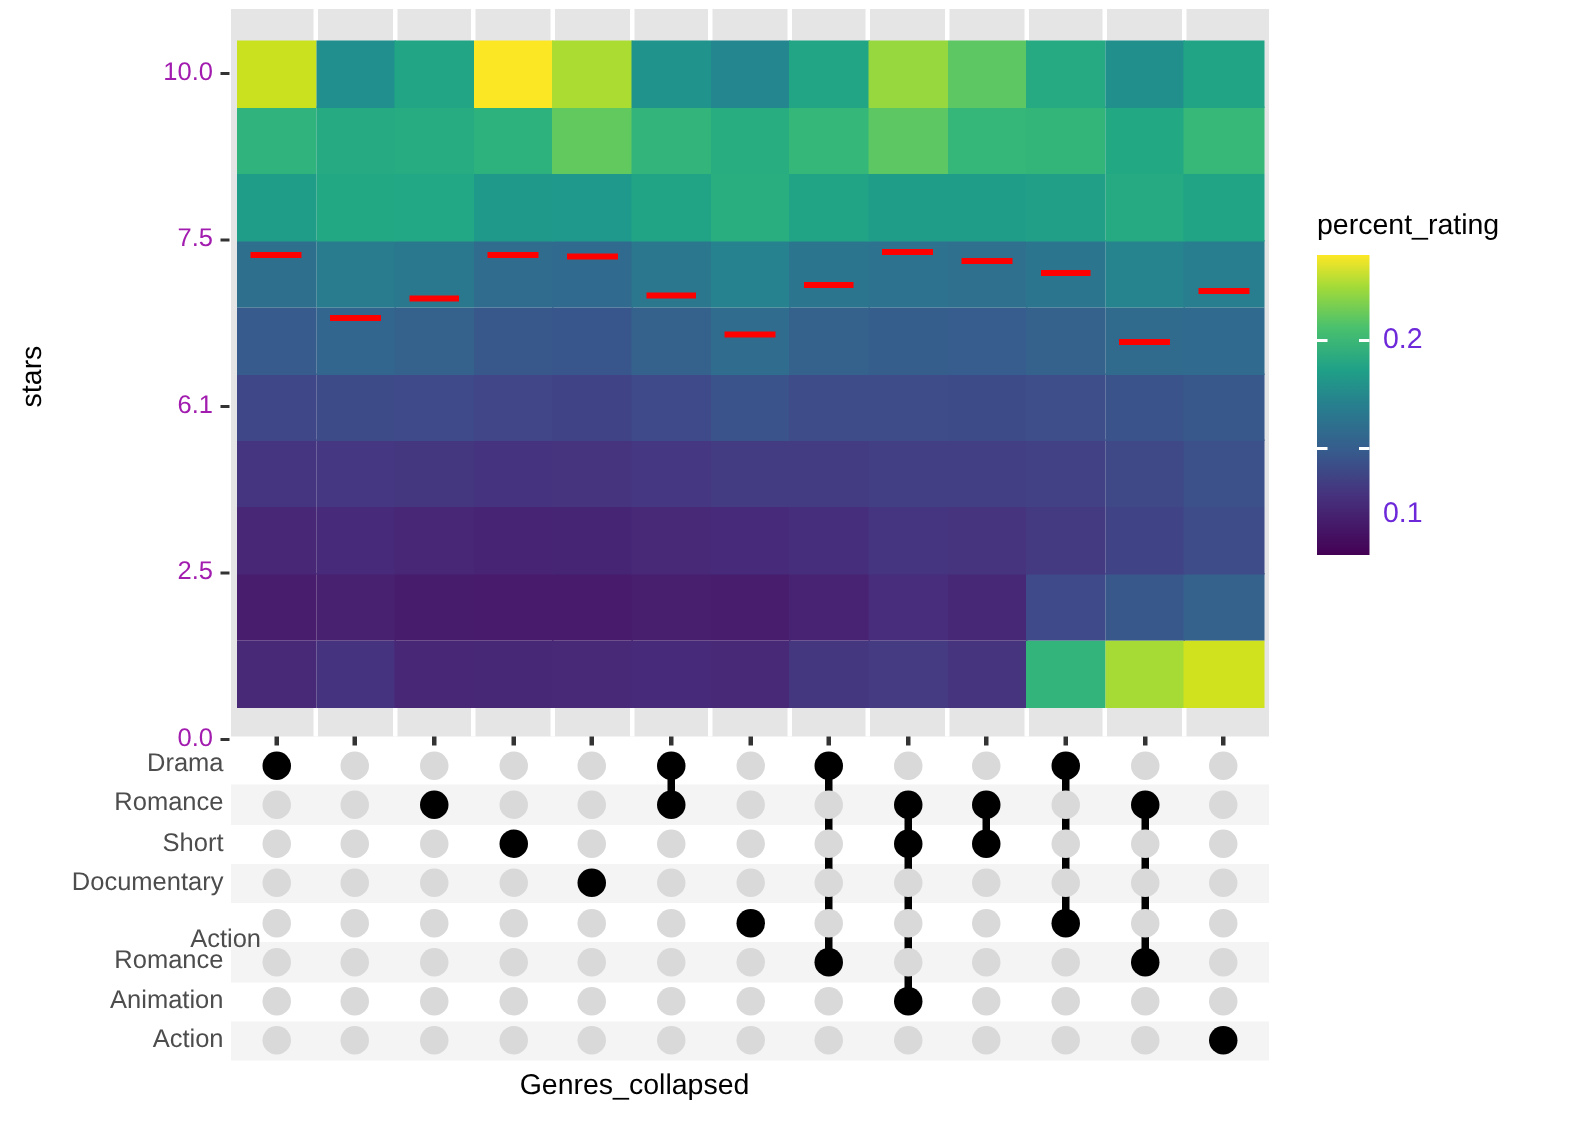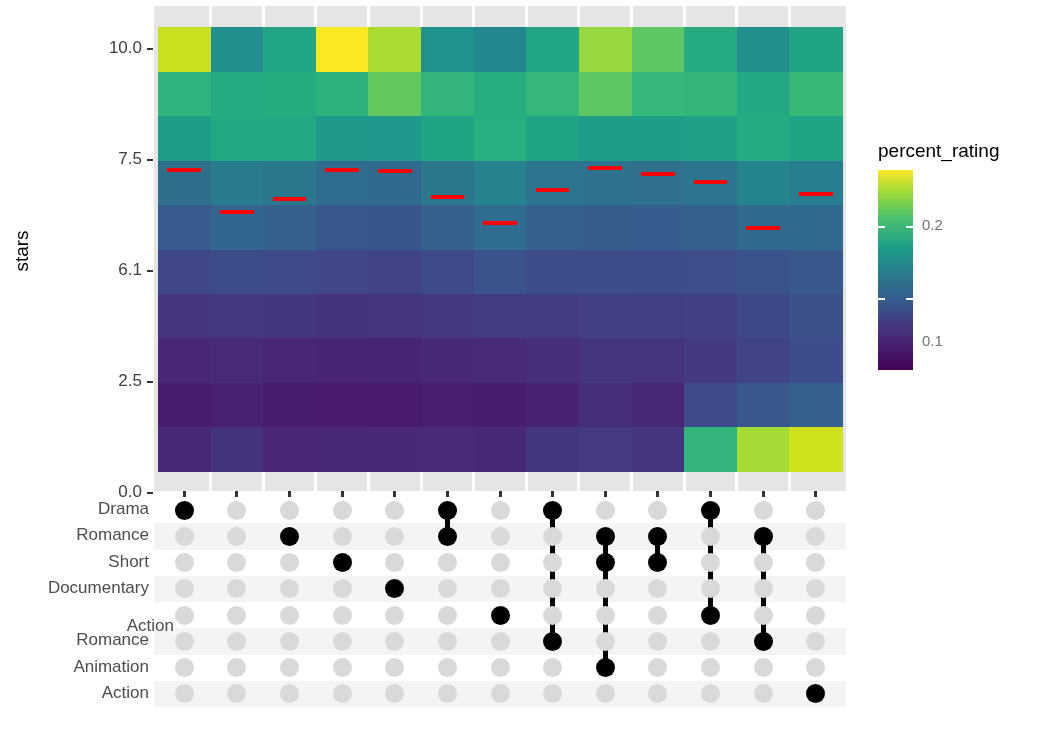--- a/index.html
+++ b/index.html
@@ -7,21 +7,21 @@
     width: 1050px; height: 750px;
     background: #ffffff;
     font-family: "Liberation Sans", sans-serif;
     overflow: hidden;
   }
   #root { position: relative; width: 1050px; height: 750px; background: #fff; }
 
   
   .axis-text {
     position: absolute;
-    color: #404040;
+    color: #a21caf;
     font-size: 17px;
     white-space: nowrap;
   }
   .axis-title {
     position: absolute;
     color: #000000;
     font-size: 19px;
     white-space: nowrap;
   }
   .y-axis-title {
@@ -115,21 +115,21 @@
       #440154 0%, #46327e 20%, #365c8d 35%, #277f8e 50%,
       #1fa187 62%, #4ac16d 76%, #a0da39 89%, #fde725 100%);
   }
   .legend-tick {
     position: absolute;
     height: 2px; width: 7px;
     background: #ffffff;
   }
   .legend-label {
     position: absolute;
-    font-size: 15px; color: #737373;
+    font-size: 19px; color: #6d28d9;
     white-space: nowrap;
   }
 </style>
 </head>
 <body>
 
 <div id="root">
 
   <div class="axis-title y-axis-title" id="y-axis-title" style="left: -18px; top: 240px; width: 80px; text-align: center;">stars</div>
 
@@ -447,20 +447,21 @@
       <div class="upset-label" style="right: 901px; top: 499.125px;">Drama</div>
       <div class="upset-label" style="right: 901px; top: 525.375px;">Romance</div>
       <div class="upset-label" style="right: 901px; top: 551.625px;">Short</div>
       <div class="upset-label" style="right: 901px; top: 577.875px; margin-left: 41px;">Documentary</div>
       <div class="upset-label" style="right: 876px; top: 604.125px; margin-top: 12px;">Action</div>
       <div class="upset-label" style="right: 901px; top: 630.375px;">Romance</div>
       <div class="upset-label" style="right: 901px; top: 656.625px;">Animation</div>
       <div class="upset-label" style="right: 901px; top: 682.875px;">Action</div>
     </div>
 
+  <div class="axis-title" id="x-axis-title" style="left: 0px; width: 846px; text-align: center; top: 713px;">Genres_collapsed</div>
 
   <div id="legend">
     <div id="legend-title">percent_rating</div>
     <div id="legend-bar"></div>
     <div id="legend-annotations">
         <div class="legend-tick" style="left: 0px; top: 86.1429px;"></div>
         <div class="legend-tick" style="left: 28px; top: 86.1429px;"></div>
         <div class="legend-label" style="left: 44px; top: 76.1429px;">0.2</div>
         <div class="legend-tick" style="left: 0px; top: 157.571px;"></div>
         <div class="legend-tick" style="left: 28px; top: 157.571px;"></div>

